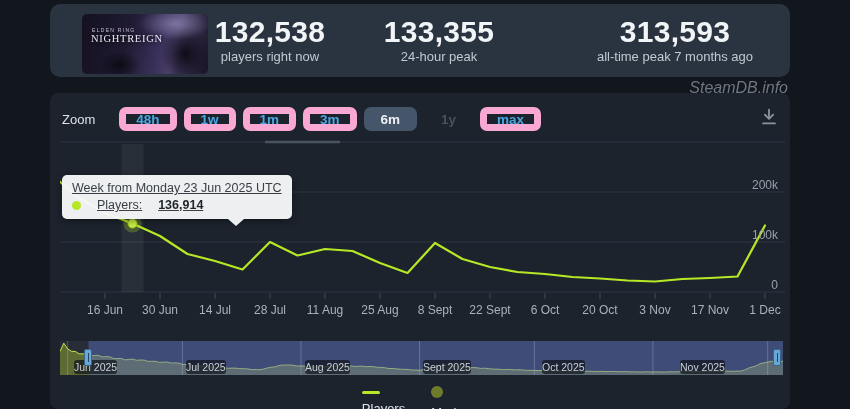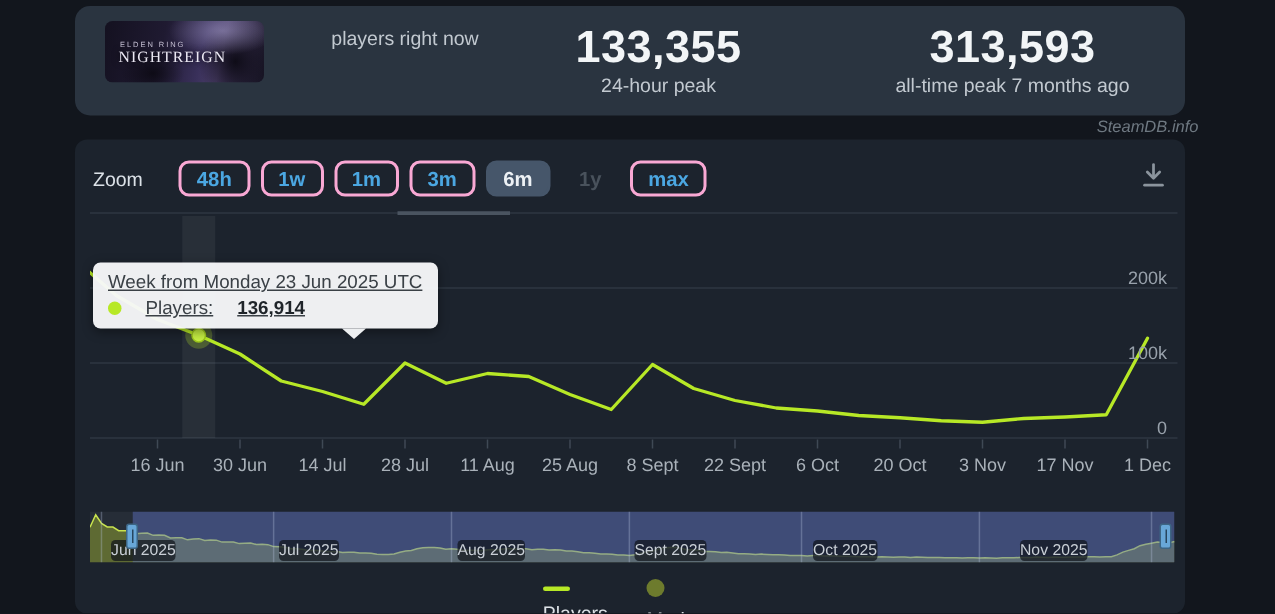--- a/index.html
+++ b/index.html
@@ -1,41 +1,41 @@
 <!DOCTYPE html>
 <html><head>
 <meta charset="utf-8">
 <style>
   html,body{margin:0;padding:0;background:#12161d;font-family:"Liberation Sans",sans-serif;}
   #stage{position:relative;width:850px;height:409px;overflow:hidden;background:#12161d;}
 
   
   #header-panel{position:absolute;left:50px;top:4px;width:740px;height:73px;background:#2a3440;border-radius:10px;}
-  #banner{position:absolute;left:20px;top:10px;width:106px;height:41px;border-radius:5px;overflow:hidden;cursor:pointer;
+  #banner{position:absolute;left:32px;top:10px;width:106px;height:60px;border-radius:5px;overflow:hidden;cursor:pointer;
     background:
       radial-gradient(ellipse 58px 26px at 74% 16%, rgba(168,160,206,.55), rgba(0,0,0,0) 62%),
       radial-gradient(ellipse 34px 38px at 82% 66%, rgba(12,10,20,.95), rgba(0,0,0,0) 72%),
       radial-gradient(ellipse 30px 20px at 30% 85%, rgba(10,8,16,.8), rgba(0,0,0,0) 70%),
-      linear-gradient(102deg,#141120 0%,#1f1a31 36%,#39305a 60%,#4b3f69 72%,#171424 100%);}
+      linear-gradient(102deg,#141120 0%,#1f1a31 36%,#39305a 60%,#4b3f69 72%,#171424 100%); padding-left: 20px;}
   #banner .t1{position:absolute;left:10px;top:13px;font-size:5px;letter-spacing:1.3px;color:#c6c0d4;}
   #banner .t2{position:absolute;left:9px;top:19px;font-family:"Liberation Serif",serif;font-size:10.5px;letter-spacing:.7px;color:#ebe8f3;text-shadow:0 0 5px rgba(0,0,0,.9);}
   .stat{position:absolute;top:12px;text-align:center;}
   .stat .num{font-size:30px;font-weight:700;color:#f2f5f7;line-height:31px;letter-spacing:.3px;}
   .stat .lbl{font-size:13px;color:#c2c9d0;margin-top:2px;}
   #stat-0{left:130px;width:180px;}
   #stat-1{left:299px;width:180px;}
   #stat-2{left:505px;width:240px;}
 
-  #watermark{position:absolute;right:51px;top:79px;font-style:italic;font-size:11px;color:#6e7881;}
+  #watermark{position:absolute;right:62px;top:79px;font-style:italic;font-size:16px;color:#6e7881;}
 
   
   #chart-panel{position:absolute;left:50px;top:93px;width:740px;height:316px;background:#1c232d;border-radius:8px;}
   #zoom-row{position:absolute;left:12px;top:14px;display:flex;align-items:center;gap:7px;}
   .zoom-label{font-size:13px;color:#dbe1e7;margin-right:17px;}
-  .zbtn{height:24px;padding:0 10px;display:flex;align-items:center;border:2px solid #f9a8d4;border-radius:7px;
+  .zbtn{height:24px;padding:0 10px;display:flex;align-items:center;border:7px solid #f9a8d4;border-radius:7px;
         color:#4ba7e2;font-size:13.5px;font-weight:700;background:transparent;cursor:pointer;box-sizing:border-box;}
   .zbtn.selected{background:#46566a;border-color:#46566a;color:#edf1f5;}
   .zbtn.disabled{border-color:transparent;color:#49525c;cursor:default;}
   #download-btn{position:absolute;right:10px;top:13px;width:22px;height:22px;cursor:pointer;}
 
   #main-svg{position:absolute;left:0;top:47px;}
 
   #tooltip{position:absolute;left:12px;top:82px;background:rgba(247,248,250,.96);border-radius:5px;
     padding:6px 10px 7px 10px;font-size:12.5px;color:#3a4046;box-shadow:0 2px 7px rgba(0,0,0,.4);white-space:nowrap;z-index:6;text-decoration:underline;}
   #tooltip .row2{margin-top:3px;display:flex;align-items:center;gap:16px;}
@@ -62,20 +62,21 @@
 <body>
 
 <div id="stage">
 
   <div id="header-panel">
     <div id="banner">
       <div class="t1">ELDEN RING</div>
       <div class="t2">NIGHTREIGN</div>
     </div>
     <div class="stat" id="stat-0">
+      <div class="num">132,538</div>
       <div class="lbl">players right now</div>
     </div>
     <div class="stat" id="stat-1">
       <div class="num">133,355</div>
       <div class="lbl">24-hour peak</div>
     </div>
     <div class="stat" id="stat-2">
       <div class="num">313,593</div>
       <div class="lbl">all-time peak 7 months ago</div>
     </div>

